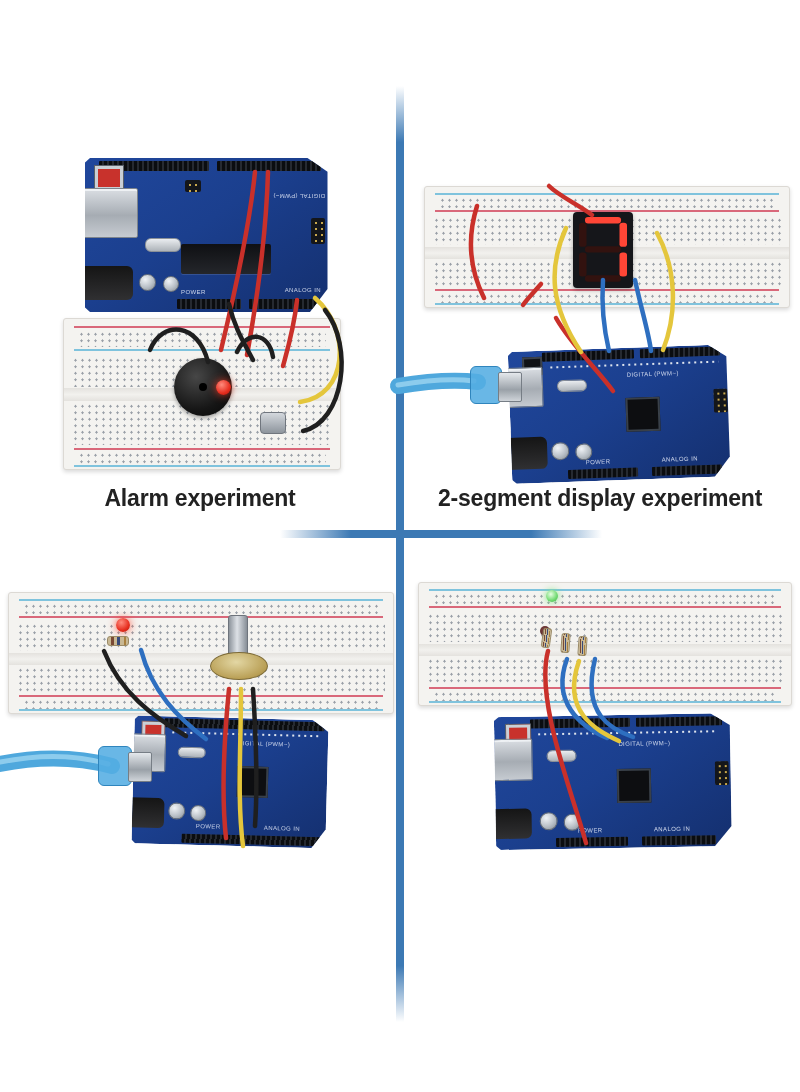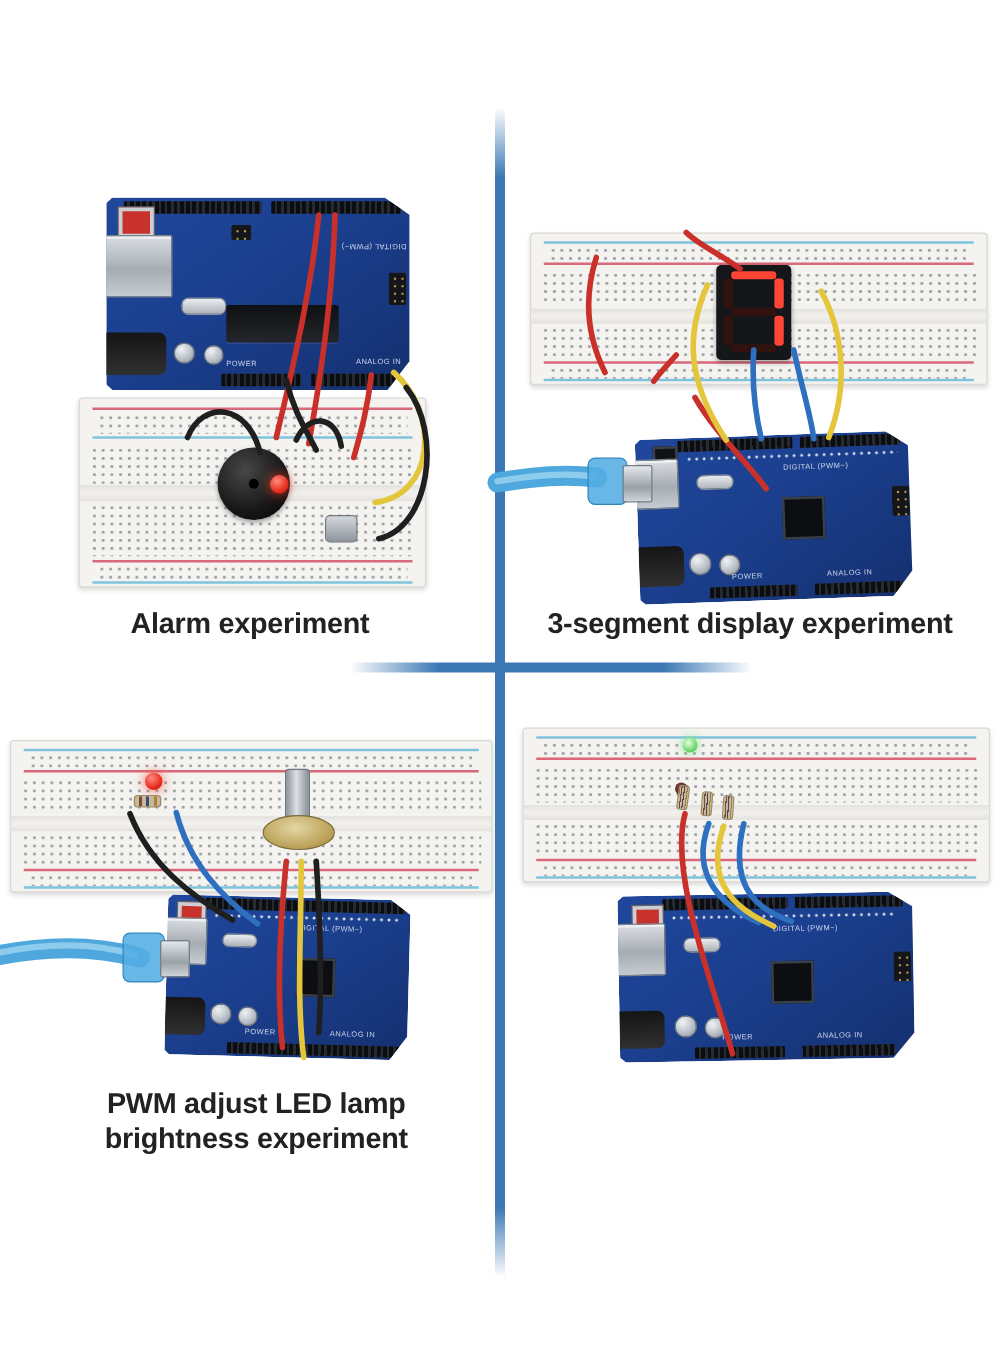--- a/index.html
+++ b/index.html
@@ -259,19 +259,15 @@
     <path d="M241,689 C241,747 237,800 243,846" stroke="#e4c63c" stroke-width="4.5" fill="none" stroke-linecap="round"></path>
     <path d="M253,689 C256,736 258,782 255,826" stroke="#1f1f1f" stroke-width="4.5" fill="none" stroke-linecap="round"></path>
 
     <path d="M548,651 C535,700 572,792 586,843" stroke="#c9302a" stroke-width="4.5" fill="none" stroke-linecap="round"></path>
     <path d="M567,659 C551,702 580,726 607,738" stroke="#2e6fc0" stroke-width="4.5" fill="none" stroke-linecap="round"></path>
     <path d="M579,661 C561,712 596,730 619,741" stroke="#e4c63c" stroke-width="4.5" fill="none" stroke-linecap="round"></path>
     <path d="M595,659 C581,716 613,730 633,737" stroke="#2e6fc0" stroke-width="4.5" fill="none" stroke-linecap="round"></path>
   </svg>
 
   <div class="caption" style="left:40px;top:484px;width:320px;">Alarm experiment</div>
-  <div class="caption" style="left:410px;top:484px;width:380px;">3-segment display experiment</div>
-  <div class="caption" style="left:35px;top:868px;width:340px;">
-    <span style="display:block;">PWM adjust LED lamp</span>
-    <span style="display:block;">brightness experiment</span>
-  </div>
+  <div class="caption" style="left:410px;top:484px;width:380px;">2-segment display experiment</div>
 
 </div>
 
 </body></html>

